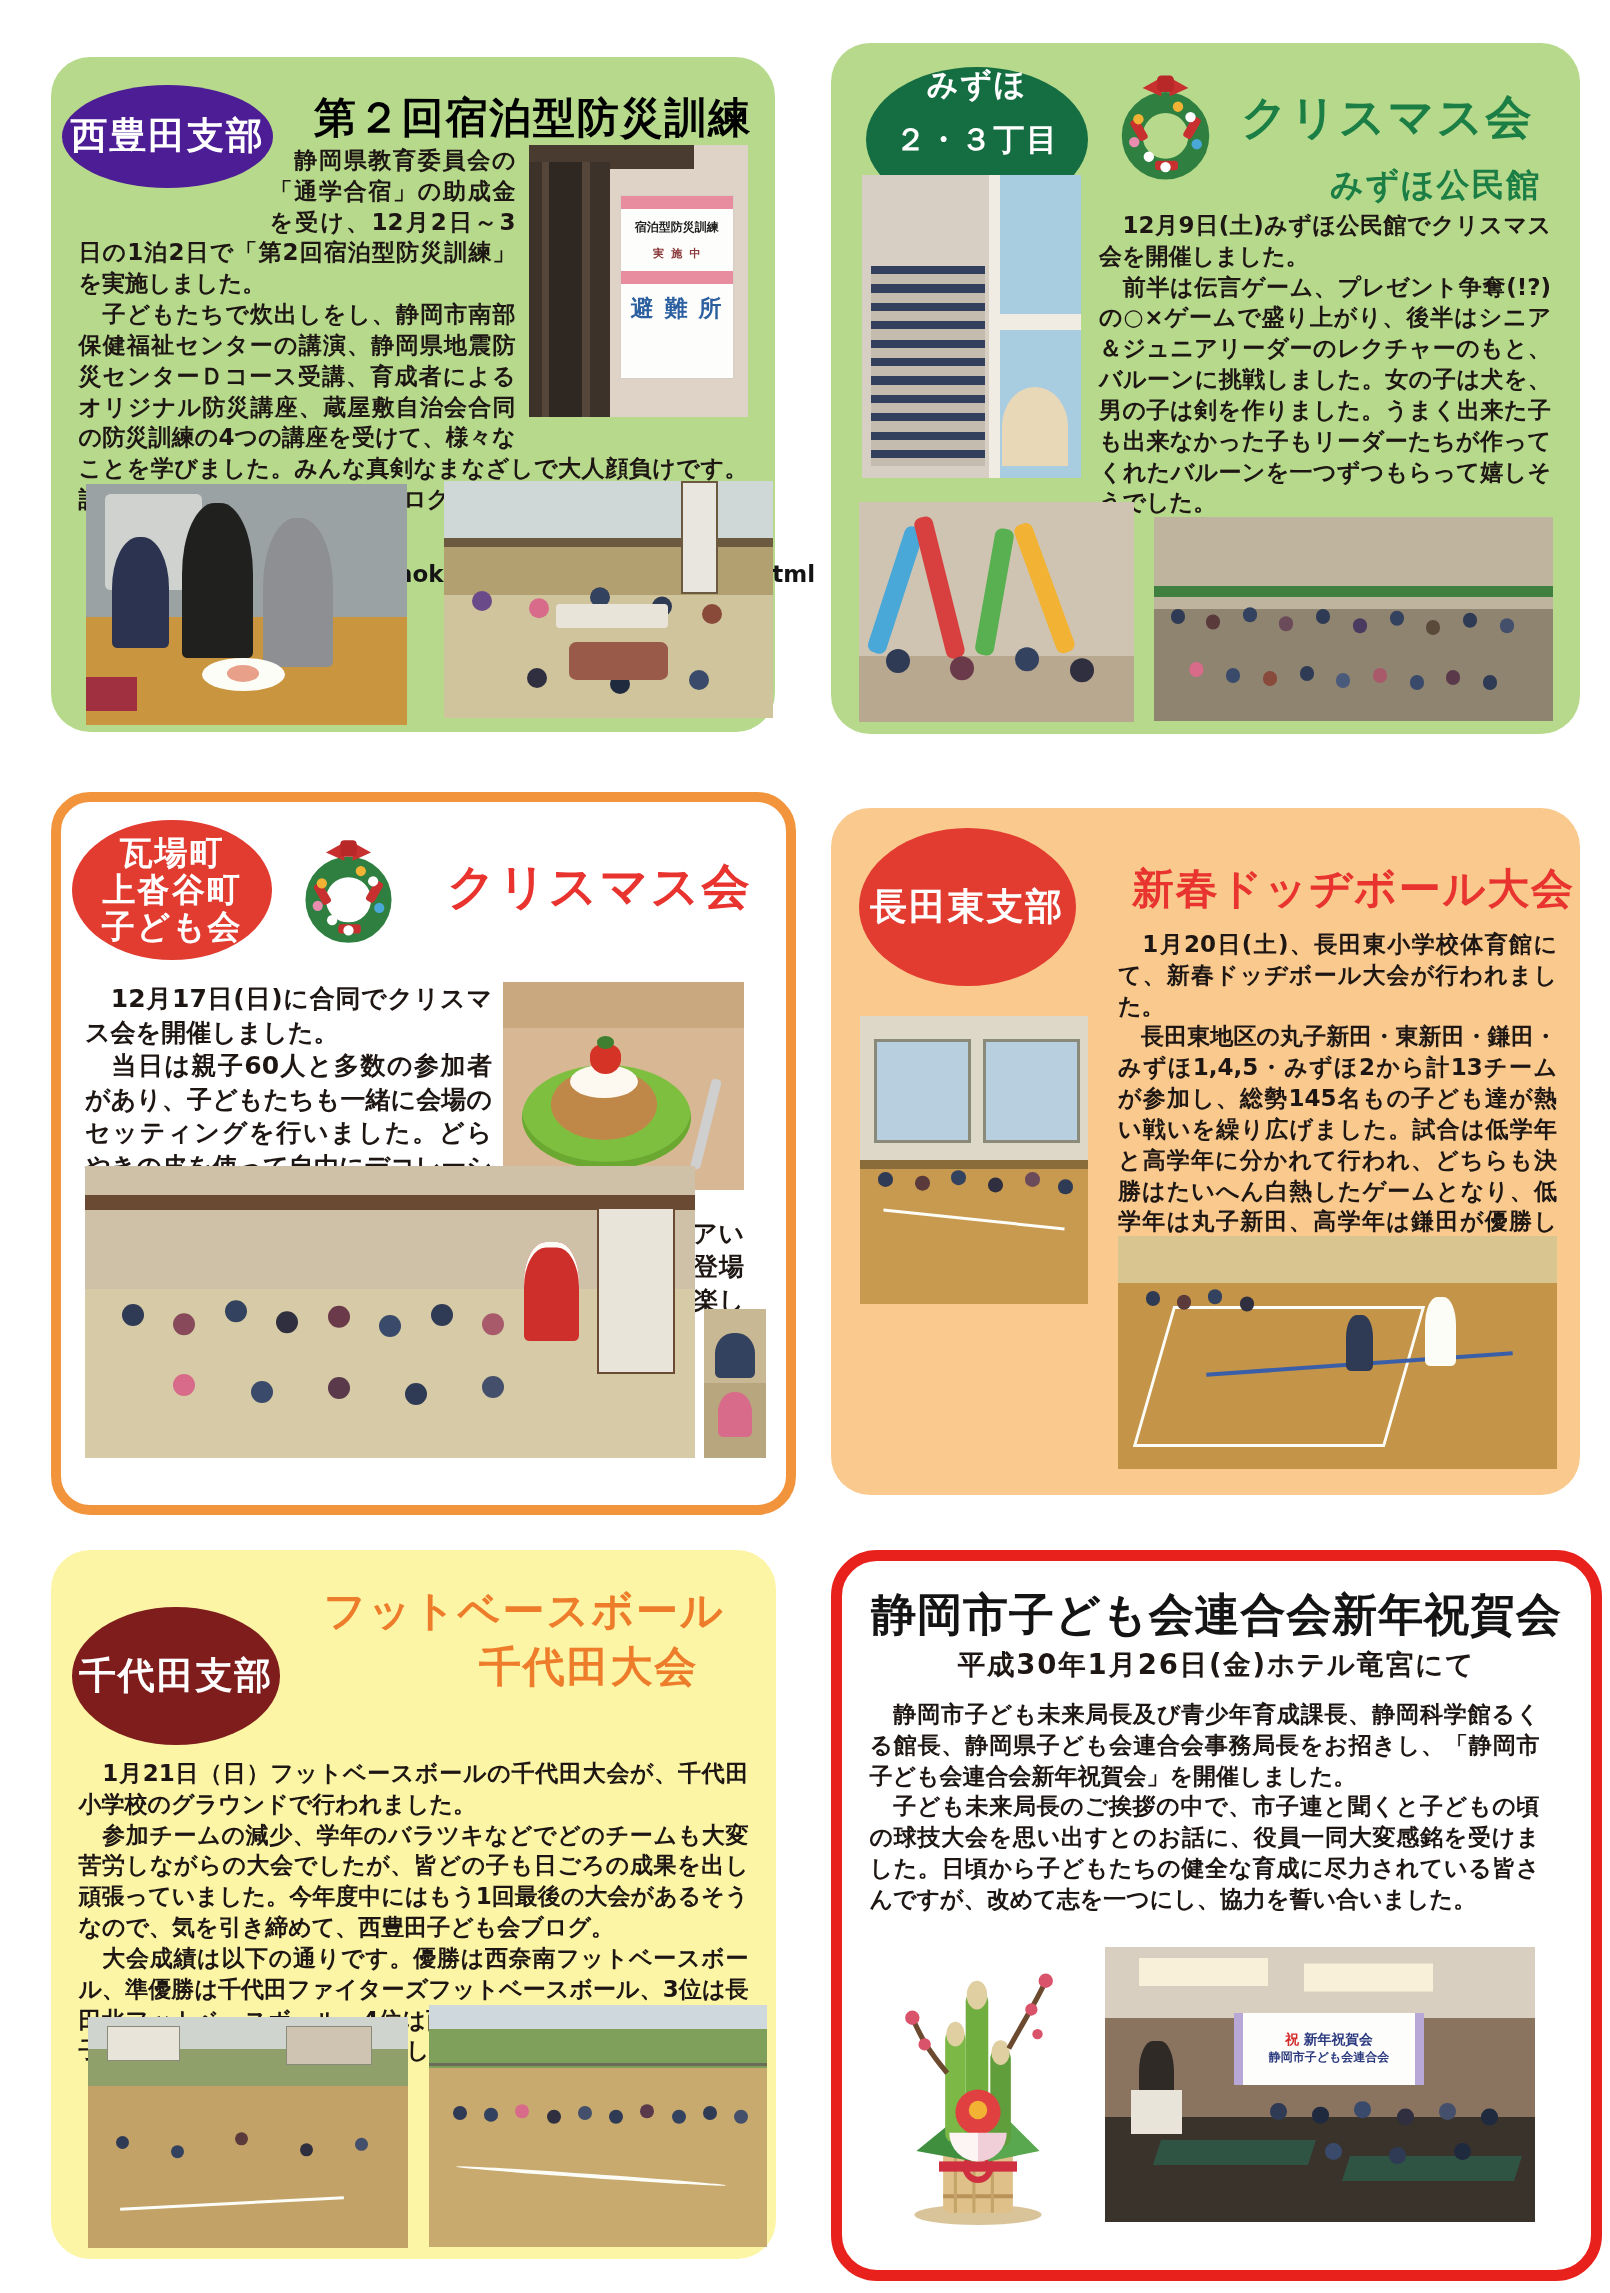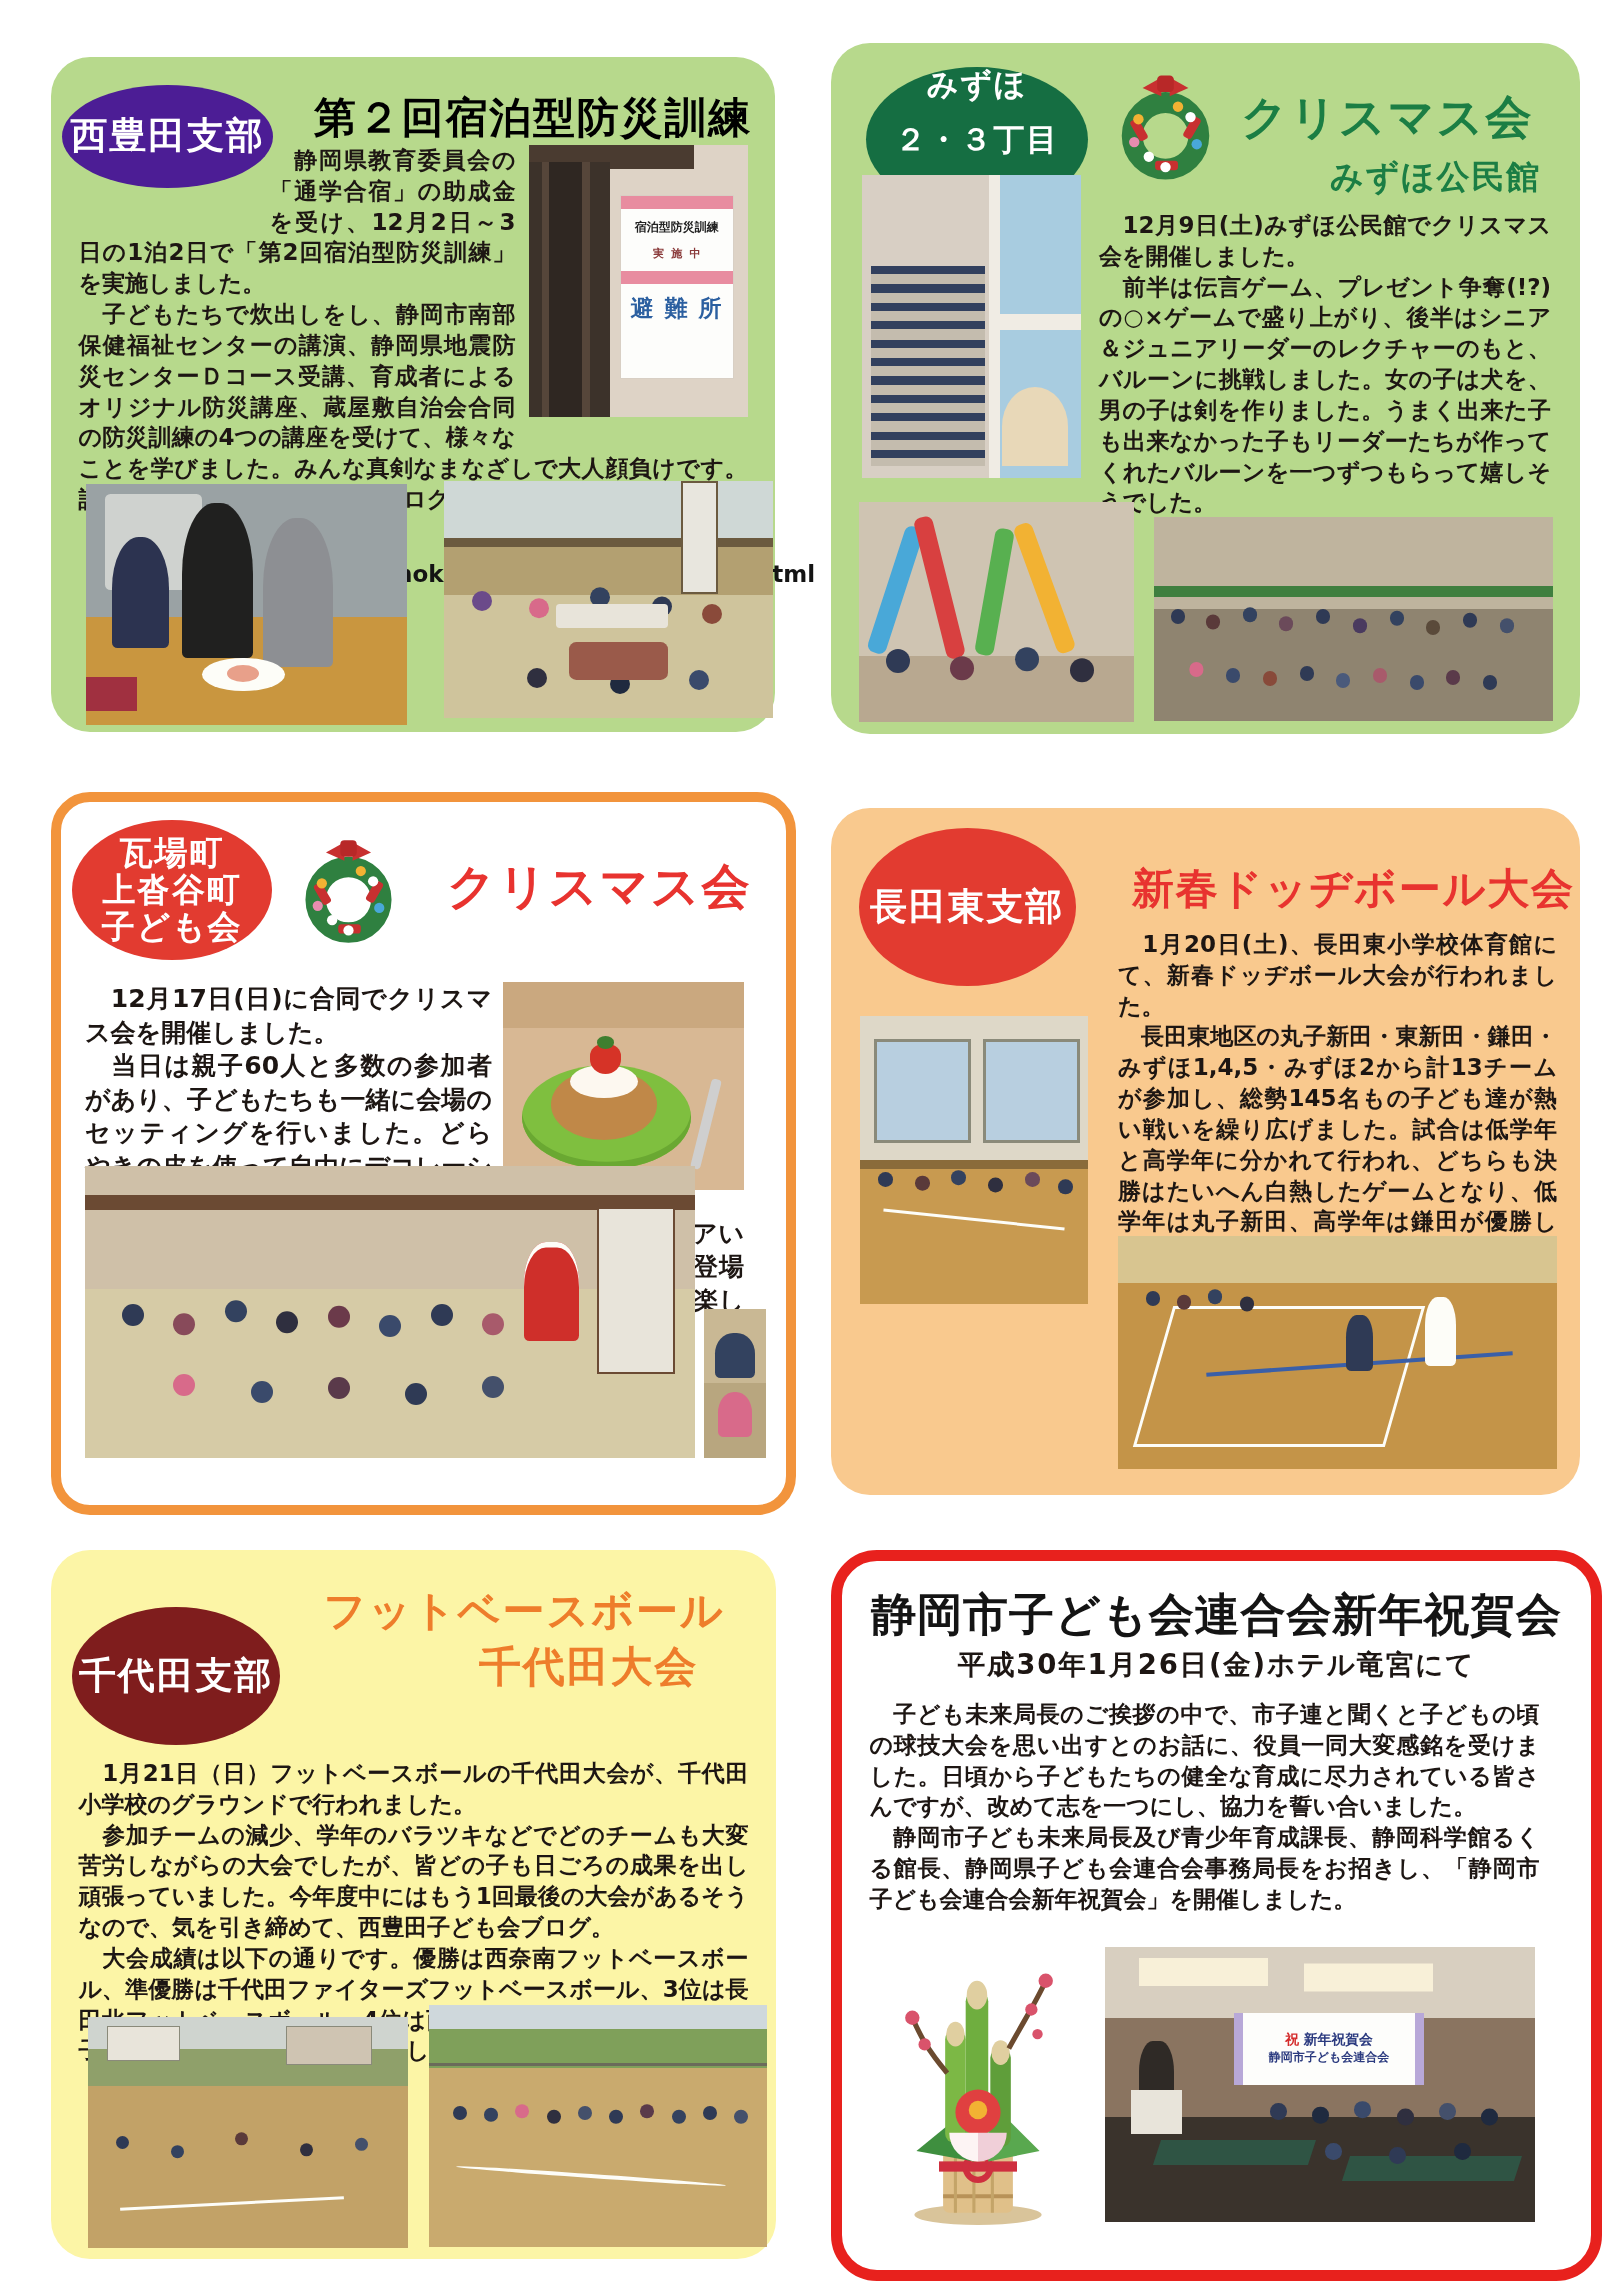--- a/index.html
+++ b/index.html
@@ -100,21 +100,21 @@
       <circle cx="84" cy="50" r="5" fill="#ffffff"></circle>
         <circle cx="90" cy="76" r="5" fill="#49a8d8"></circle>
       <circle cx="60" cy="98" r="5" fill="#ffffff"></circle>
         <circle cx="30" cy="74" r="5" fill="#e88cb0"></circle>
       <circle cx="72" cy="40" r="5" fill="#f2b233"></circle>
       <polygon points="38,22 56,12 56,30" fill="#c83030"></polygon>
       <polygon points="82,22 64,12 64,30" fill="#c83030"></polygon>
       <rect x="52" y="10" width="16" height="16" rx="4" fill="#b82828"></rect>
     </svg>
     <h2 class="title" style="left:410px;top:44px;font-size:46px;color:#1b7e44;">クリスマス会</h2>
-    <div class="title" style="right:39px;top:112px;font-size:33px;color:#1b7e44;">みずほ公民館</div>
+    <div class="title" style="right:39px;top:120px;font-size:33px;color:#1b7e44;">みずほ公民館</div>
 
     <div class="ph" style="left:31px;top:132px;width:219px;height:303px;background:linear-gradient(90deg,#d8cfc4 0 58%,#a8cce0 58% 100%);">
       <div class="sh" style="left:58%;top:0;width:5%;height:100%;background:#f0ece4;"></div>
       <div class="sh" style="left:62%;top:46%;width:38%;height:5%;background:#f0ece4;"></div>
       <div class="sh" style="left:4%;top:30%;width:52%;height:66%;background:repeating-linear-gradient(180deg,#32405e 0 8.3px,#c4bcae 8.3px 18.4px);"></div>
       <div class="sh" style="left:64%;top:70%;width:30%;height:26%;background:#e8d8b8;border-radius:50% 50% 0 0;"></div>
     </div>
 
     <div class="bodytext" style="left:268px;top:167px;width:452px;font-size:23px;">
       <p>　12月9日(土)みずほ公民館でクリスマス会を開催しました。</p>
@@ -237,22 +237,22 @@
       <div class="dots" style="left:24px;top:101px;width:13.8px;height:13.8px;background:#2f3a55;box-shadow:31px 1.8px 0 #33425f,62px -1.8px 0 #d86a8a,94px 3.7px 0 #2f2f3f,125px 0 0 #44506b,156px 3.7px 0 #2f3a55,187px -1.8px 0 #5a3a4a,219px 3.7px 0 #33425f,250px 0 0 #2f3a55,281px 3.7px 0 #44506b;"></div>
       <div class="sh" style="left:8%;top:70%;width:80%;height:3.7px;background:#fdfdf8;border-radius:50%;transform:rotate(4deg);"></div>
     </div>
   </section>
 
   <section class="card c6">
     <h2 class="title" style="left:0;top:24px;width:100%;text-align:center;font-size:45px;color:#141414;letter-spacing:0.9px;">静岡市子ども会連合会新年祝賀会</h2>
     <div class="title" style="left:0;top:86px;width:100%;text-align:center;font-size:27.5px;color:#1d1613;">平成30年1月26日(金)ホテル竜宮にて</div>
 
     <div class="bodytext" style="left:27.5px;top:138px;width:670px;font-size:23px;">
+      <p>　静岡市子ども未来局長及び青少年育成課長、静岡科学館るくる館長、静岡県子ども会連合会事務局長をお招きし、「静岡市子ども会連合会新年祝賀会」を開催しました。</p>
       <p>　子ども未来局長のご挨拶の中で、市子連と聞くと子どもの頃の球技大会を思い出すとのお話に、役員一同大変感銘を受けました。日頃から子どもたちの健全な育成に尽力されている皆さんですが、改めて志を一つにし、協力を誓い合いました。</p>
-      <p>　静岡市子ども未来局長及び青少年育成課長、静岡科学館るくる館長、静岡県子ども会連合会事務局長をお招きし、「静岡市子ども会連合会新年祝賀会」を開催しました。</p>
     </div>
 
     <svg class="wr" style="left:33px;top:389px;" width="206" height="275" viewBox="0 0 200 268">
       <ellipse cx="100" cy="258" rx="62" ry="10" fill="#d9c49a"></ellipse>
       <rect x="66" y="178" width="68" height="78" rx="6" fill="#e0c089"></rect>
       <path d="M66 196 h68 M66 240 h68" stroke="#b89258" stroke-width="4"></path>
       <path d="M78 178 v78 M96 178 v78 M114 178 v78" stroke="#c4a468" stroke-width="3"></path>
       <rect x="62" y="206" width="76" height="10" fill="#cf2f3f"></rect>
       <circle cx="100" cy="212" r="12" fill="none" stroke="#cf2f3f" stroke-width="6"></circle>
       <polygon points="40,196 96,150 96,206" fill="#3f8f3f"></polygon>

